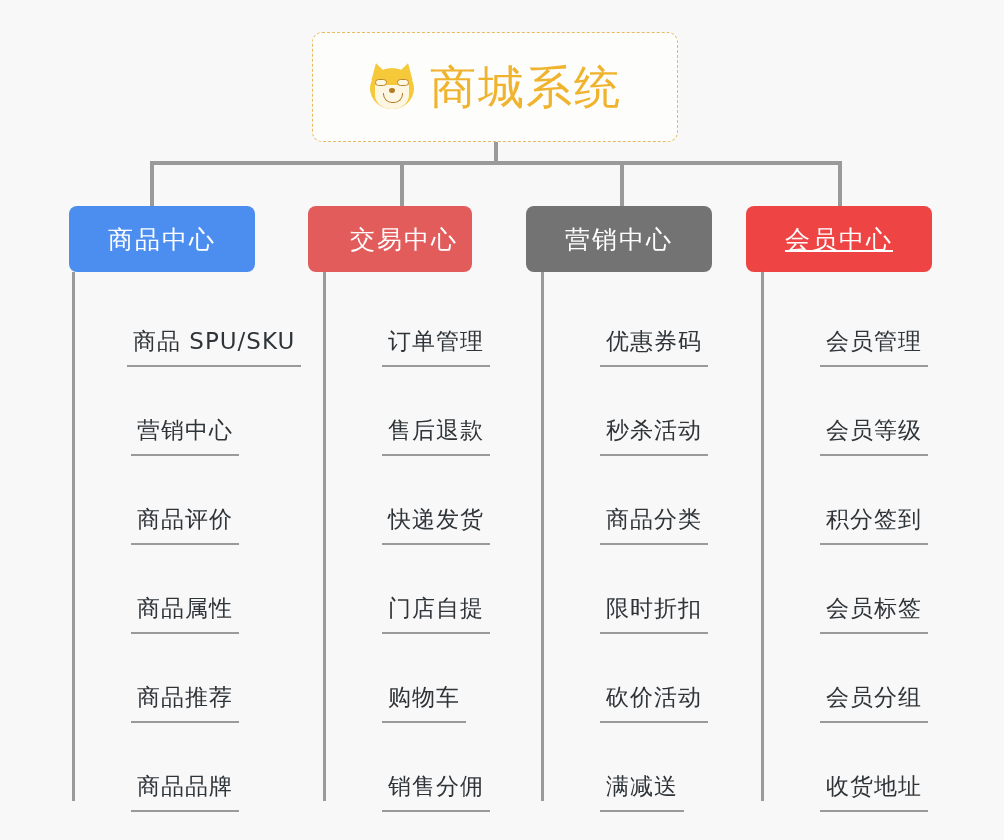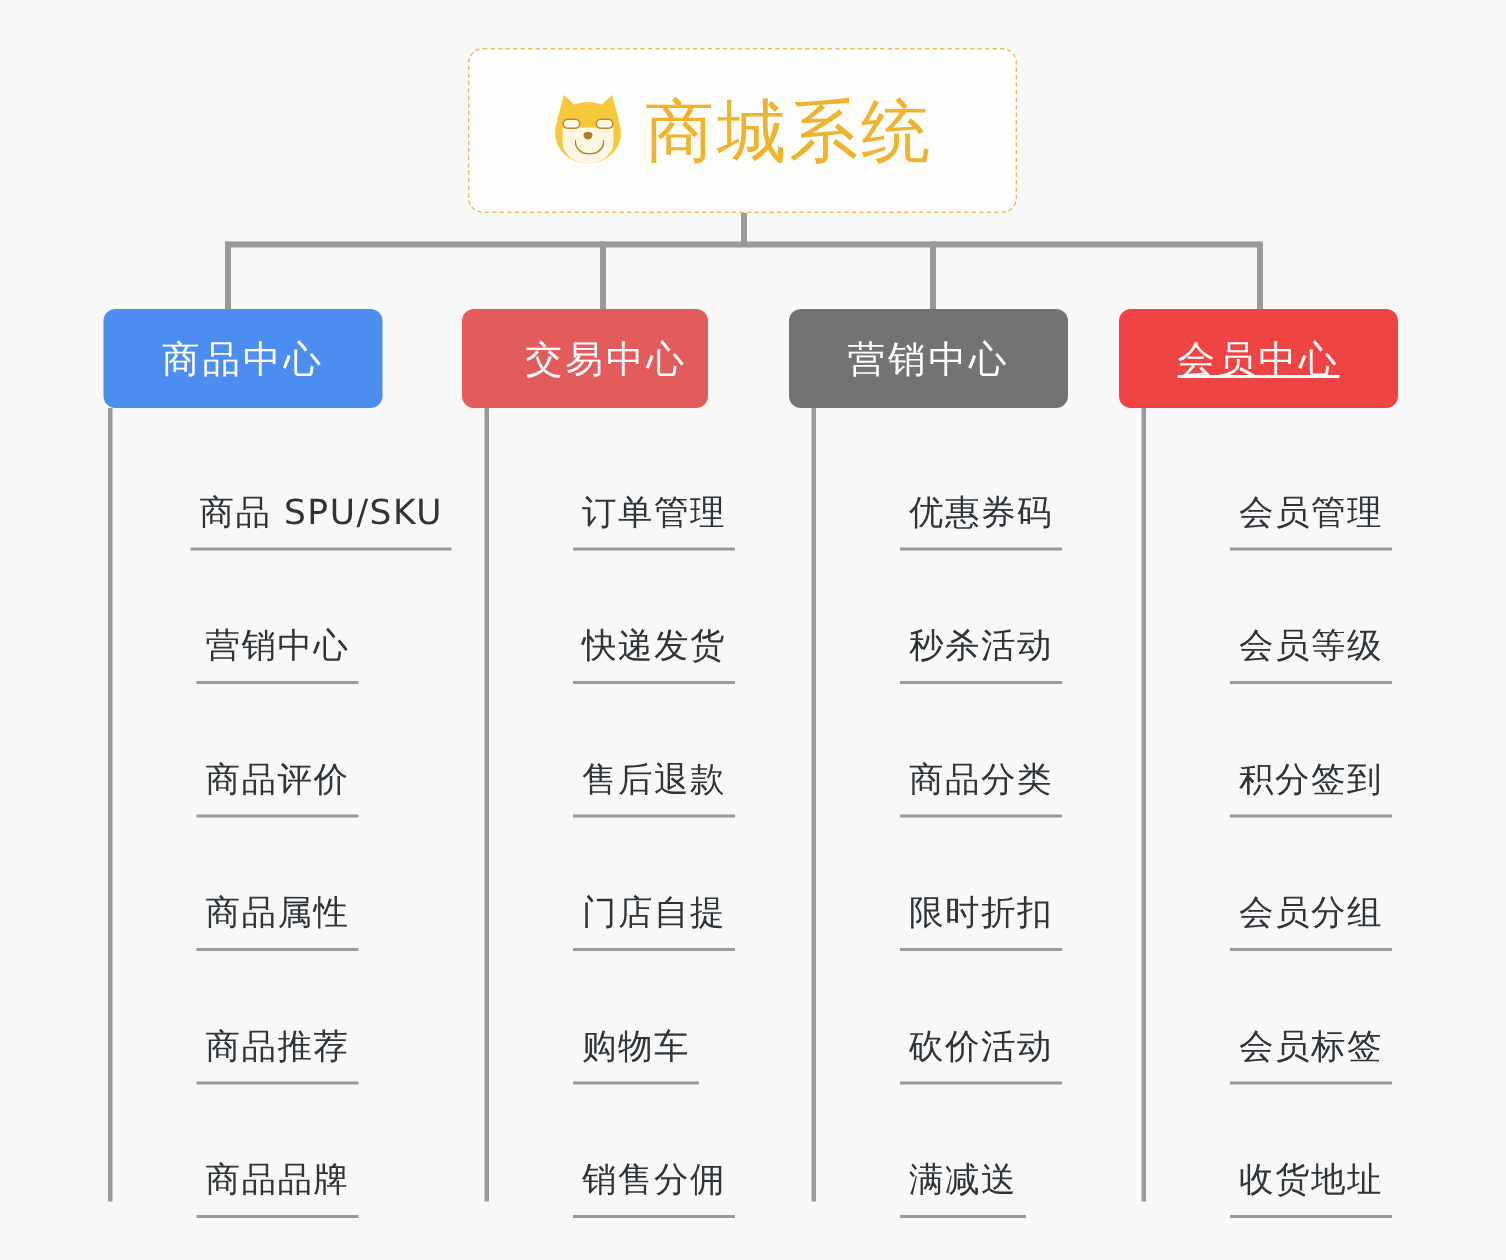--- a/index.html
+++ b/index.html
@@ -241,24 +241,24 @@
   </div>
 
   <div class="column col2">
     <div class="cat-box" style="background-color: rgb(226, 92, 92);">交易中心</div>
     <div class="leaf-tree">
       <div class="trunk"></div>
       <div class="leaf">
           <span class="leaf-label">订单管理</span>
         </div>
       <div class="leaf">
+          <span class="leaf-label">售后退款</span>
+        </div>
+      <div class="leaf">
           <span class="leaf-label">快递发货</span>
-        </div>
-      <div class="leaf">
-          <span class="leaf-label">售后退款</span>
         </div>
       <div class="leaf">
           <span class="leaf-label">门店自提</span>
         </div>
       <div class="leaf">
           <span class="leaf-label">购物车</span>
         </div>
       <div class="leaf">
           <span class="leaf-label">销售分佣</span>
         </div>
@@ -297,24 +297,24 @@
       <div class="leaf">
           <span class="leaf-label">会员管理</span>
         </div>
       <div class="leaf">
           <span class="leaf-label">会员等级</span>
         </div>
       <div class="leaf">
           <span class="leaf-label">积分签到</span>
         </div>
       <div class="leaf">
+          <span class="leaf-label">会员标签</span>
+        </div>
+      <div class="leaf">
           <span class="leaf-label">会员分组</span>
         </div>
       <div class="leaf">
-          <span class="leaf-label">会员标签</span>
-        </div>
-      <div class="leaf">
           <span class="leaf-label">收货地址</span>
         </div>
     </div>
   </div>
 
 </div>
 
 </body></html>

